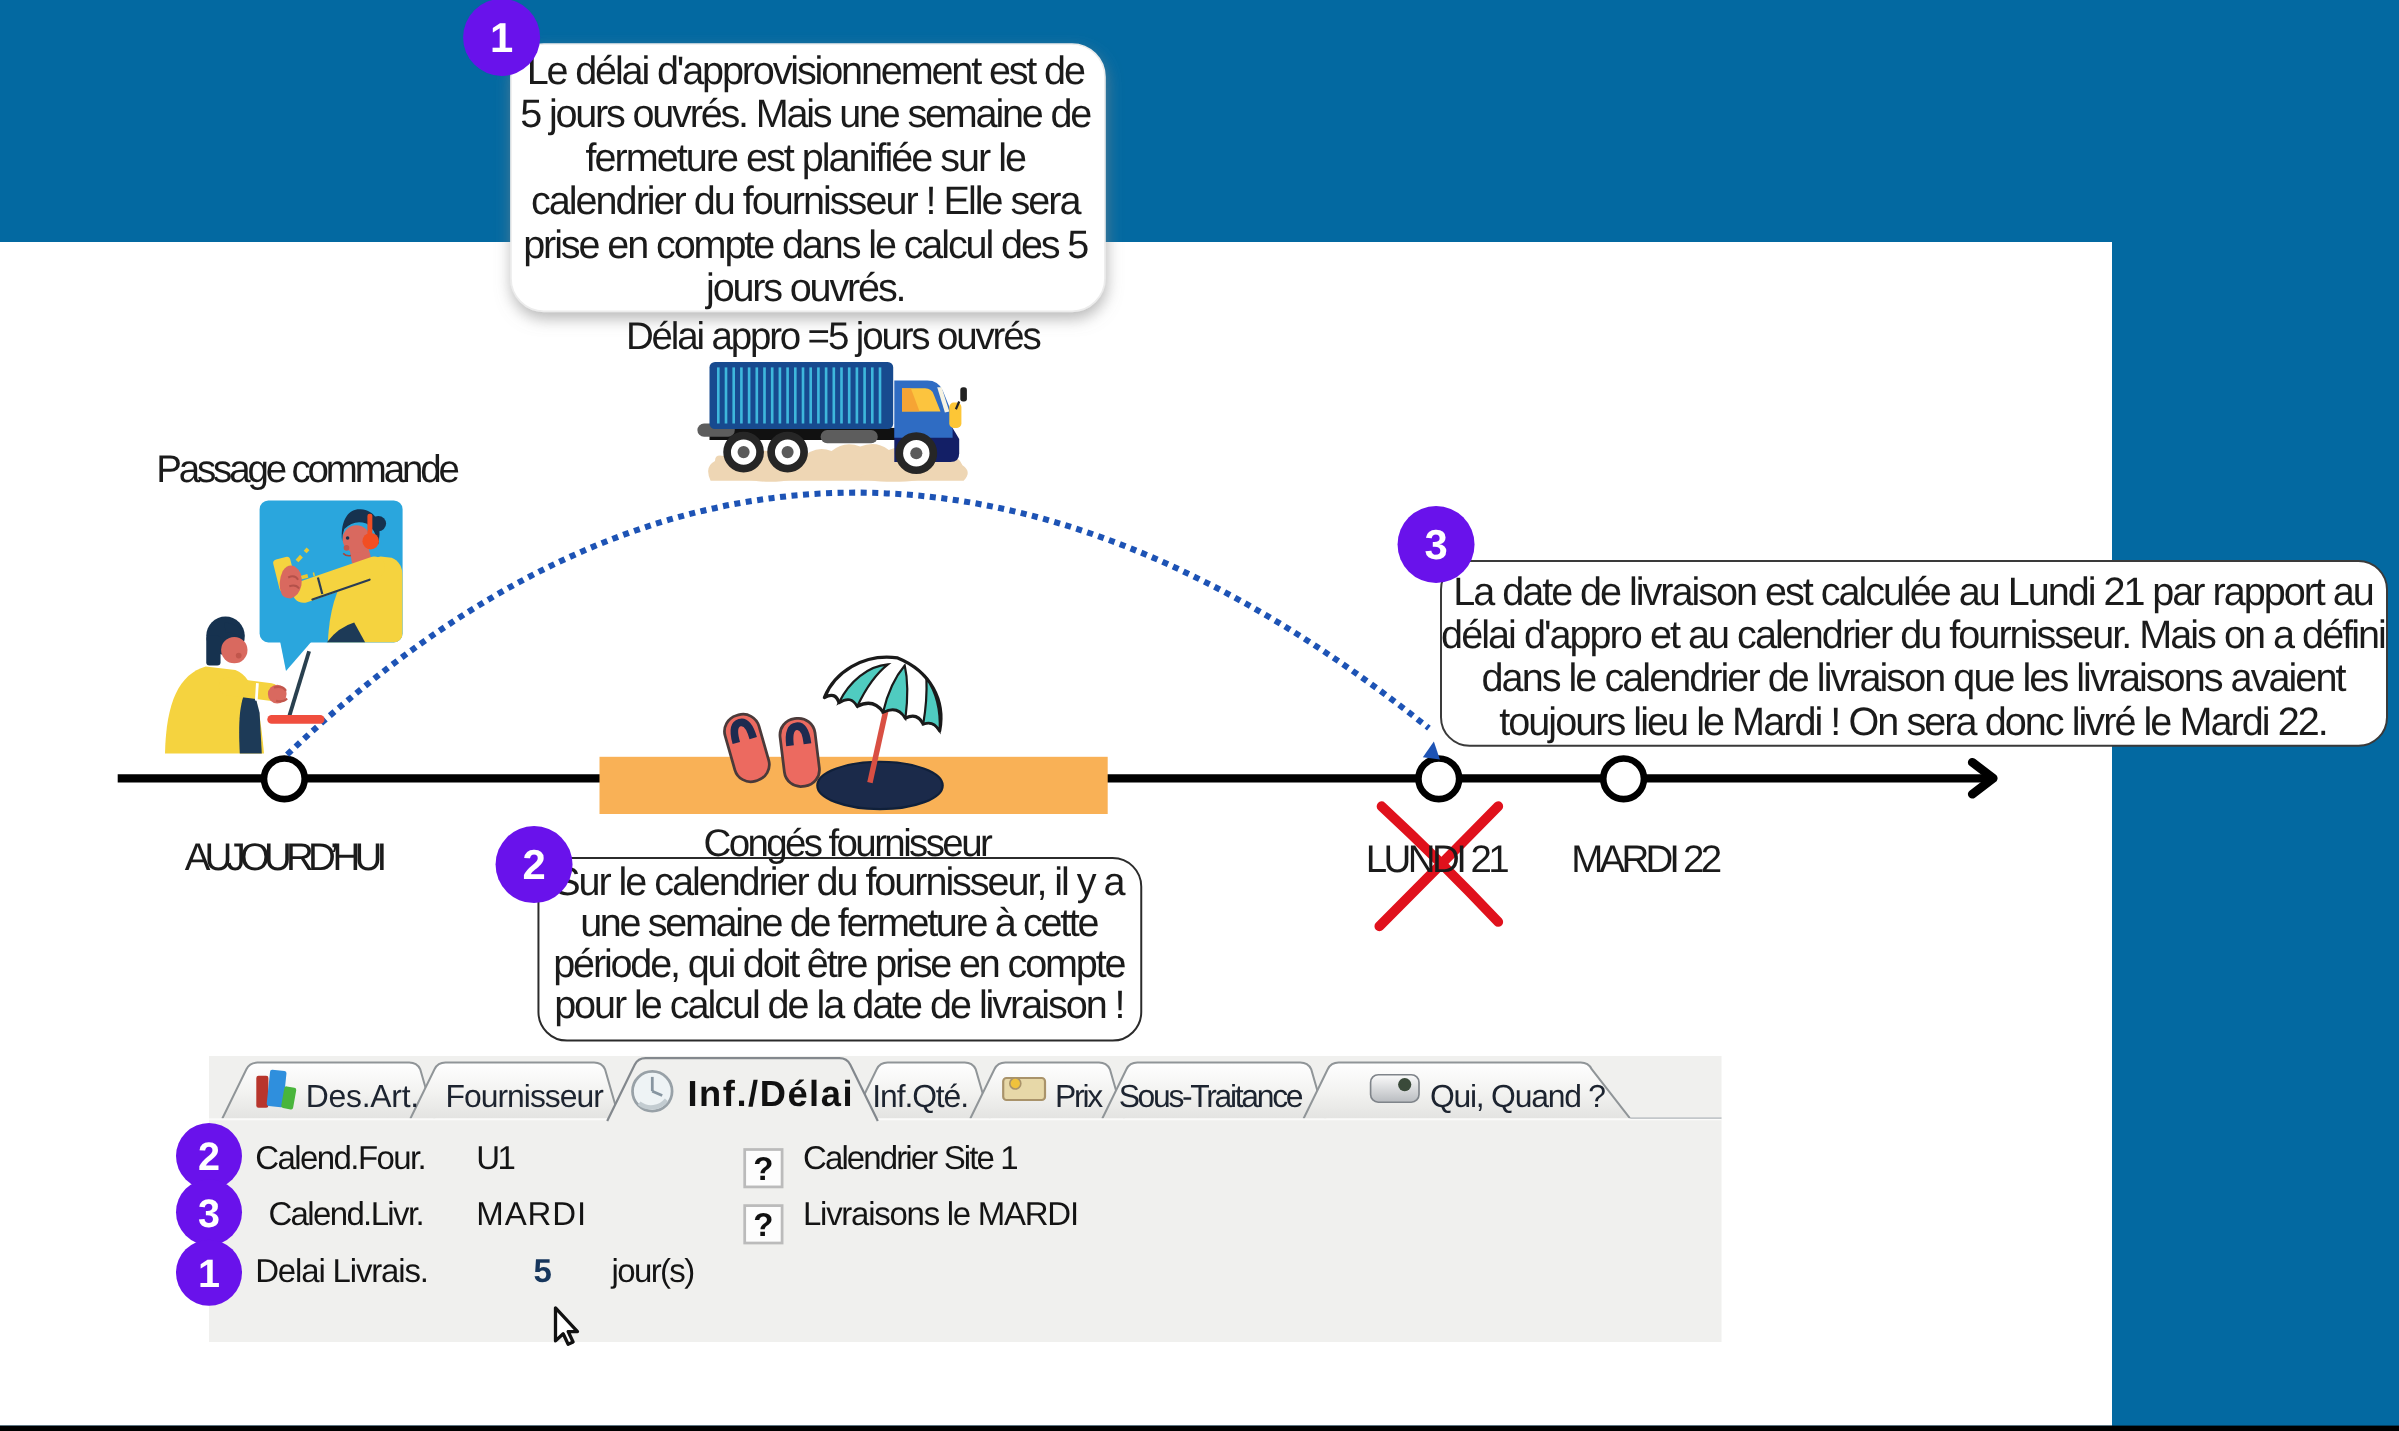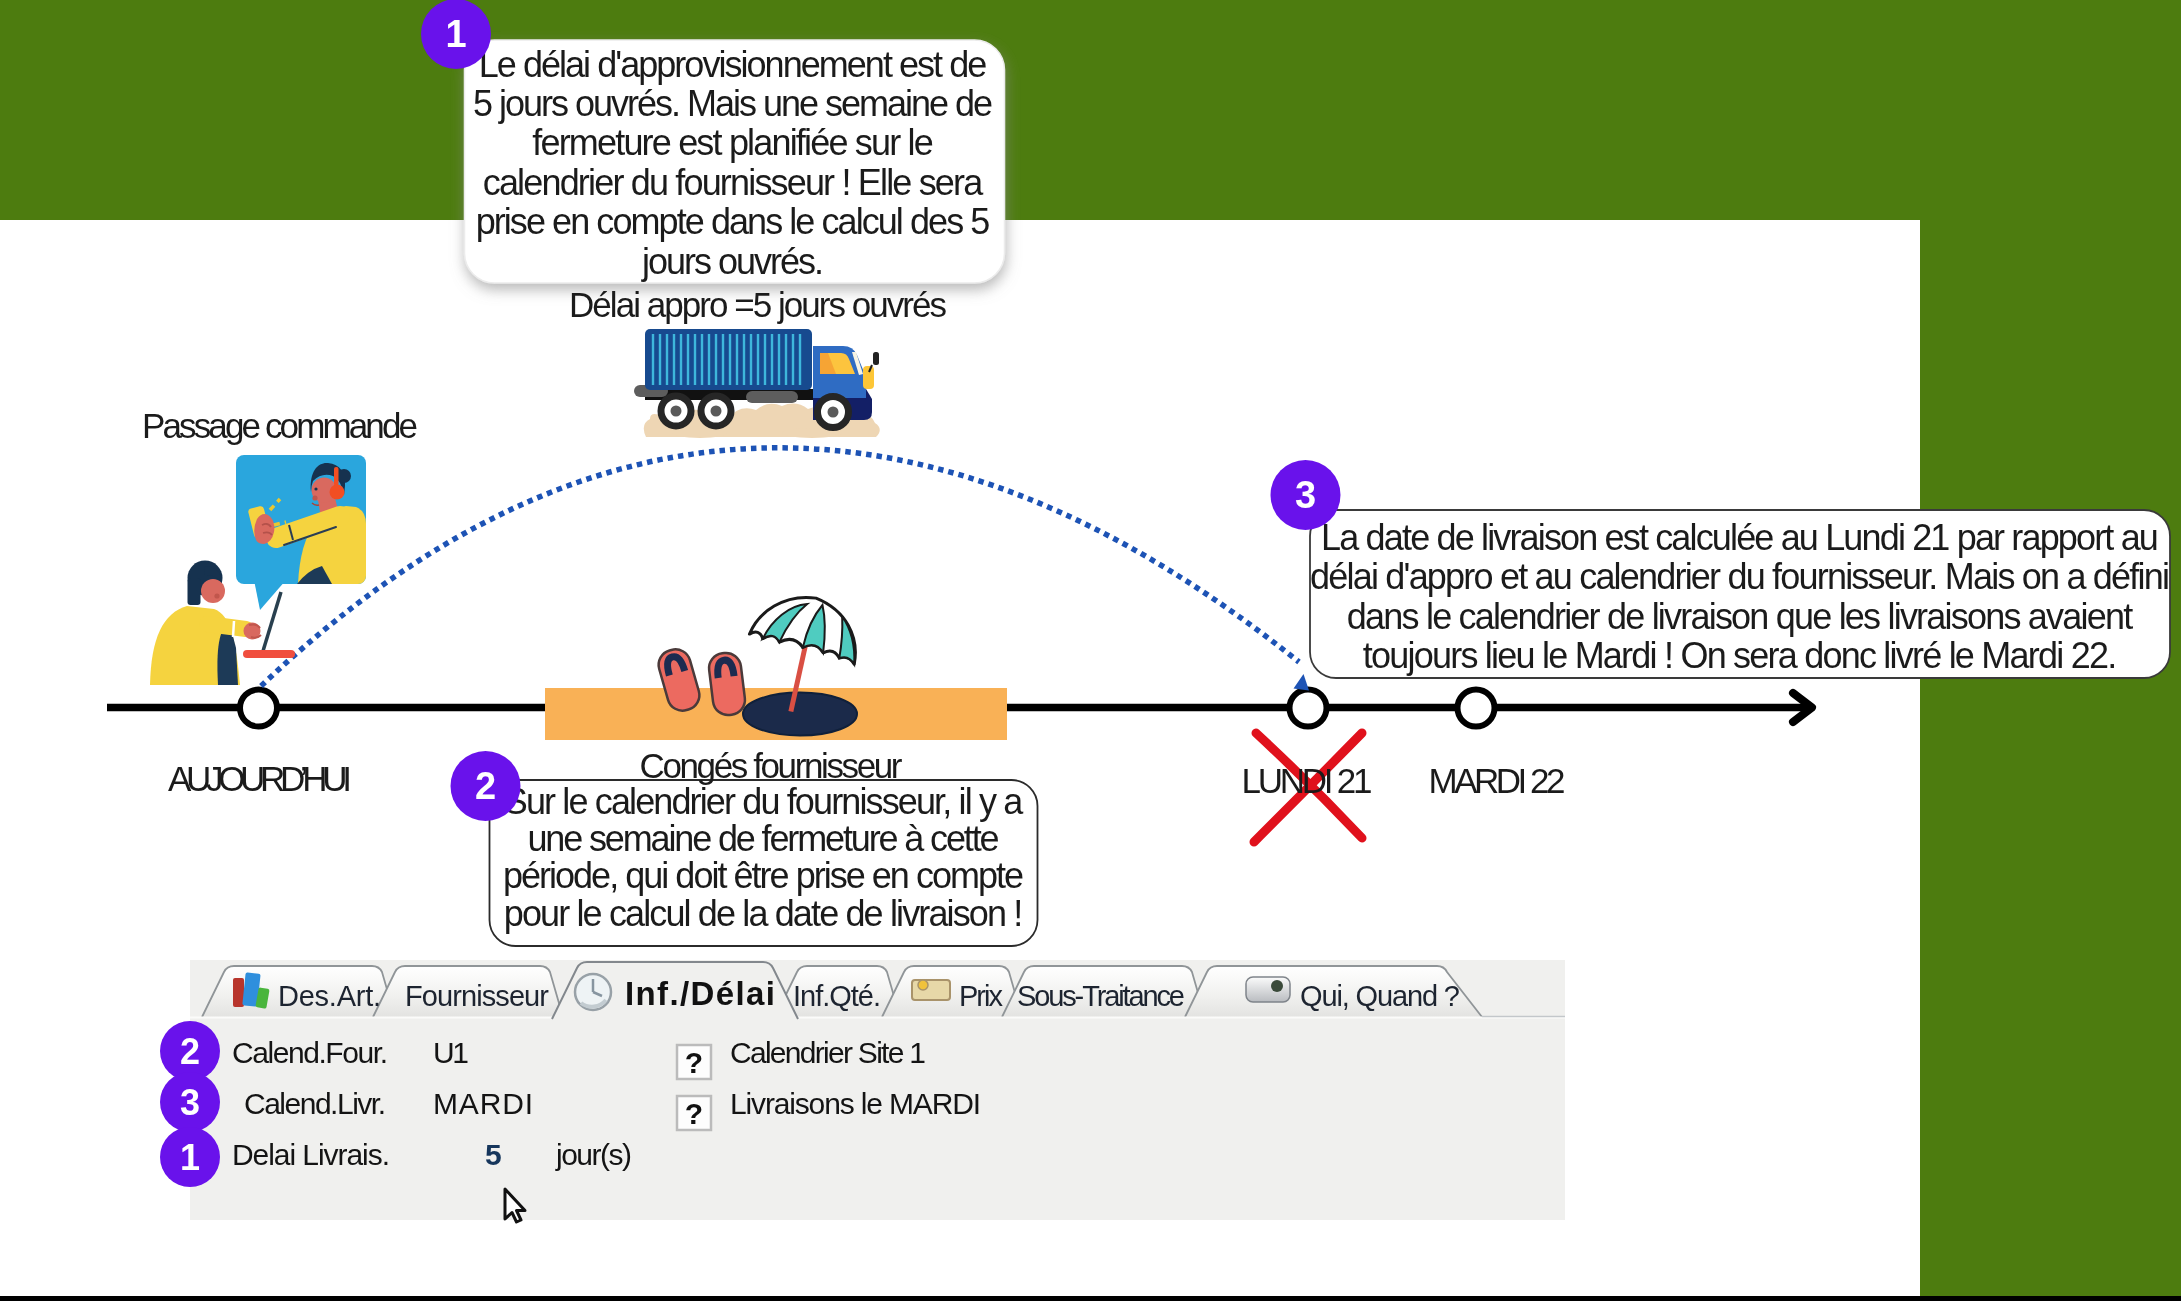--- a/index.html
+++ b/index.html
@@ -1,16 +1,16 @@
 <!DOCTYPE html>
 <html><head>
 <meta charset="utf-8">
 <style>
   html,body{margin:0;padding:0;background:#000;}
-  #root{position:relative;width:2181px;height:1301px;background:#4d7c0f;overflow:hidden;}
+  #root{position:relative;width:2181px;height:1301px;background:#0369a1;overflow:hidden;}
   svg{position:absolute;left:0;top:0;}
   text{font-family:"Liberation Sans",sans-serif;}
 </style>
 </head>
 <body>
 <div id="root">
 <svg width="2181" height="1301" viewBox="0 0 2181 1301">
 <defs>
   <filter id="sh1" x="-15%" y="-15%" width="130%" height="140%">
     <feDropShadow dx="1" dy="6" stdDeviation="7" flood-color="#888888" flood-opacity="0.6"></feDropShadow>

